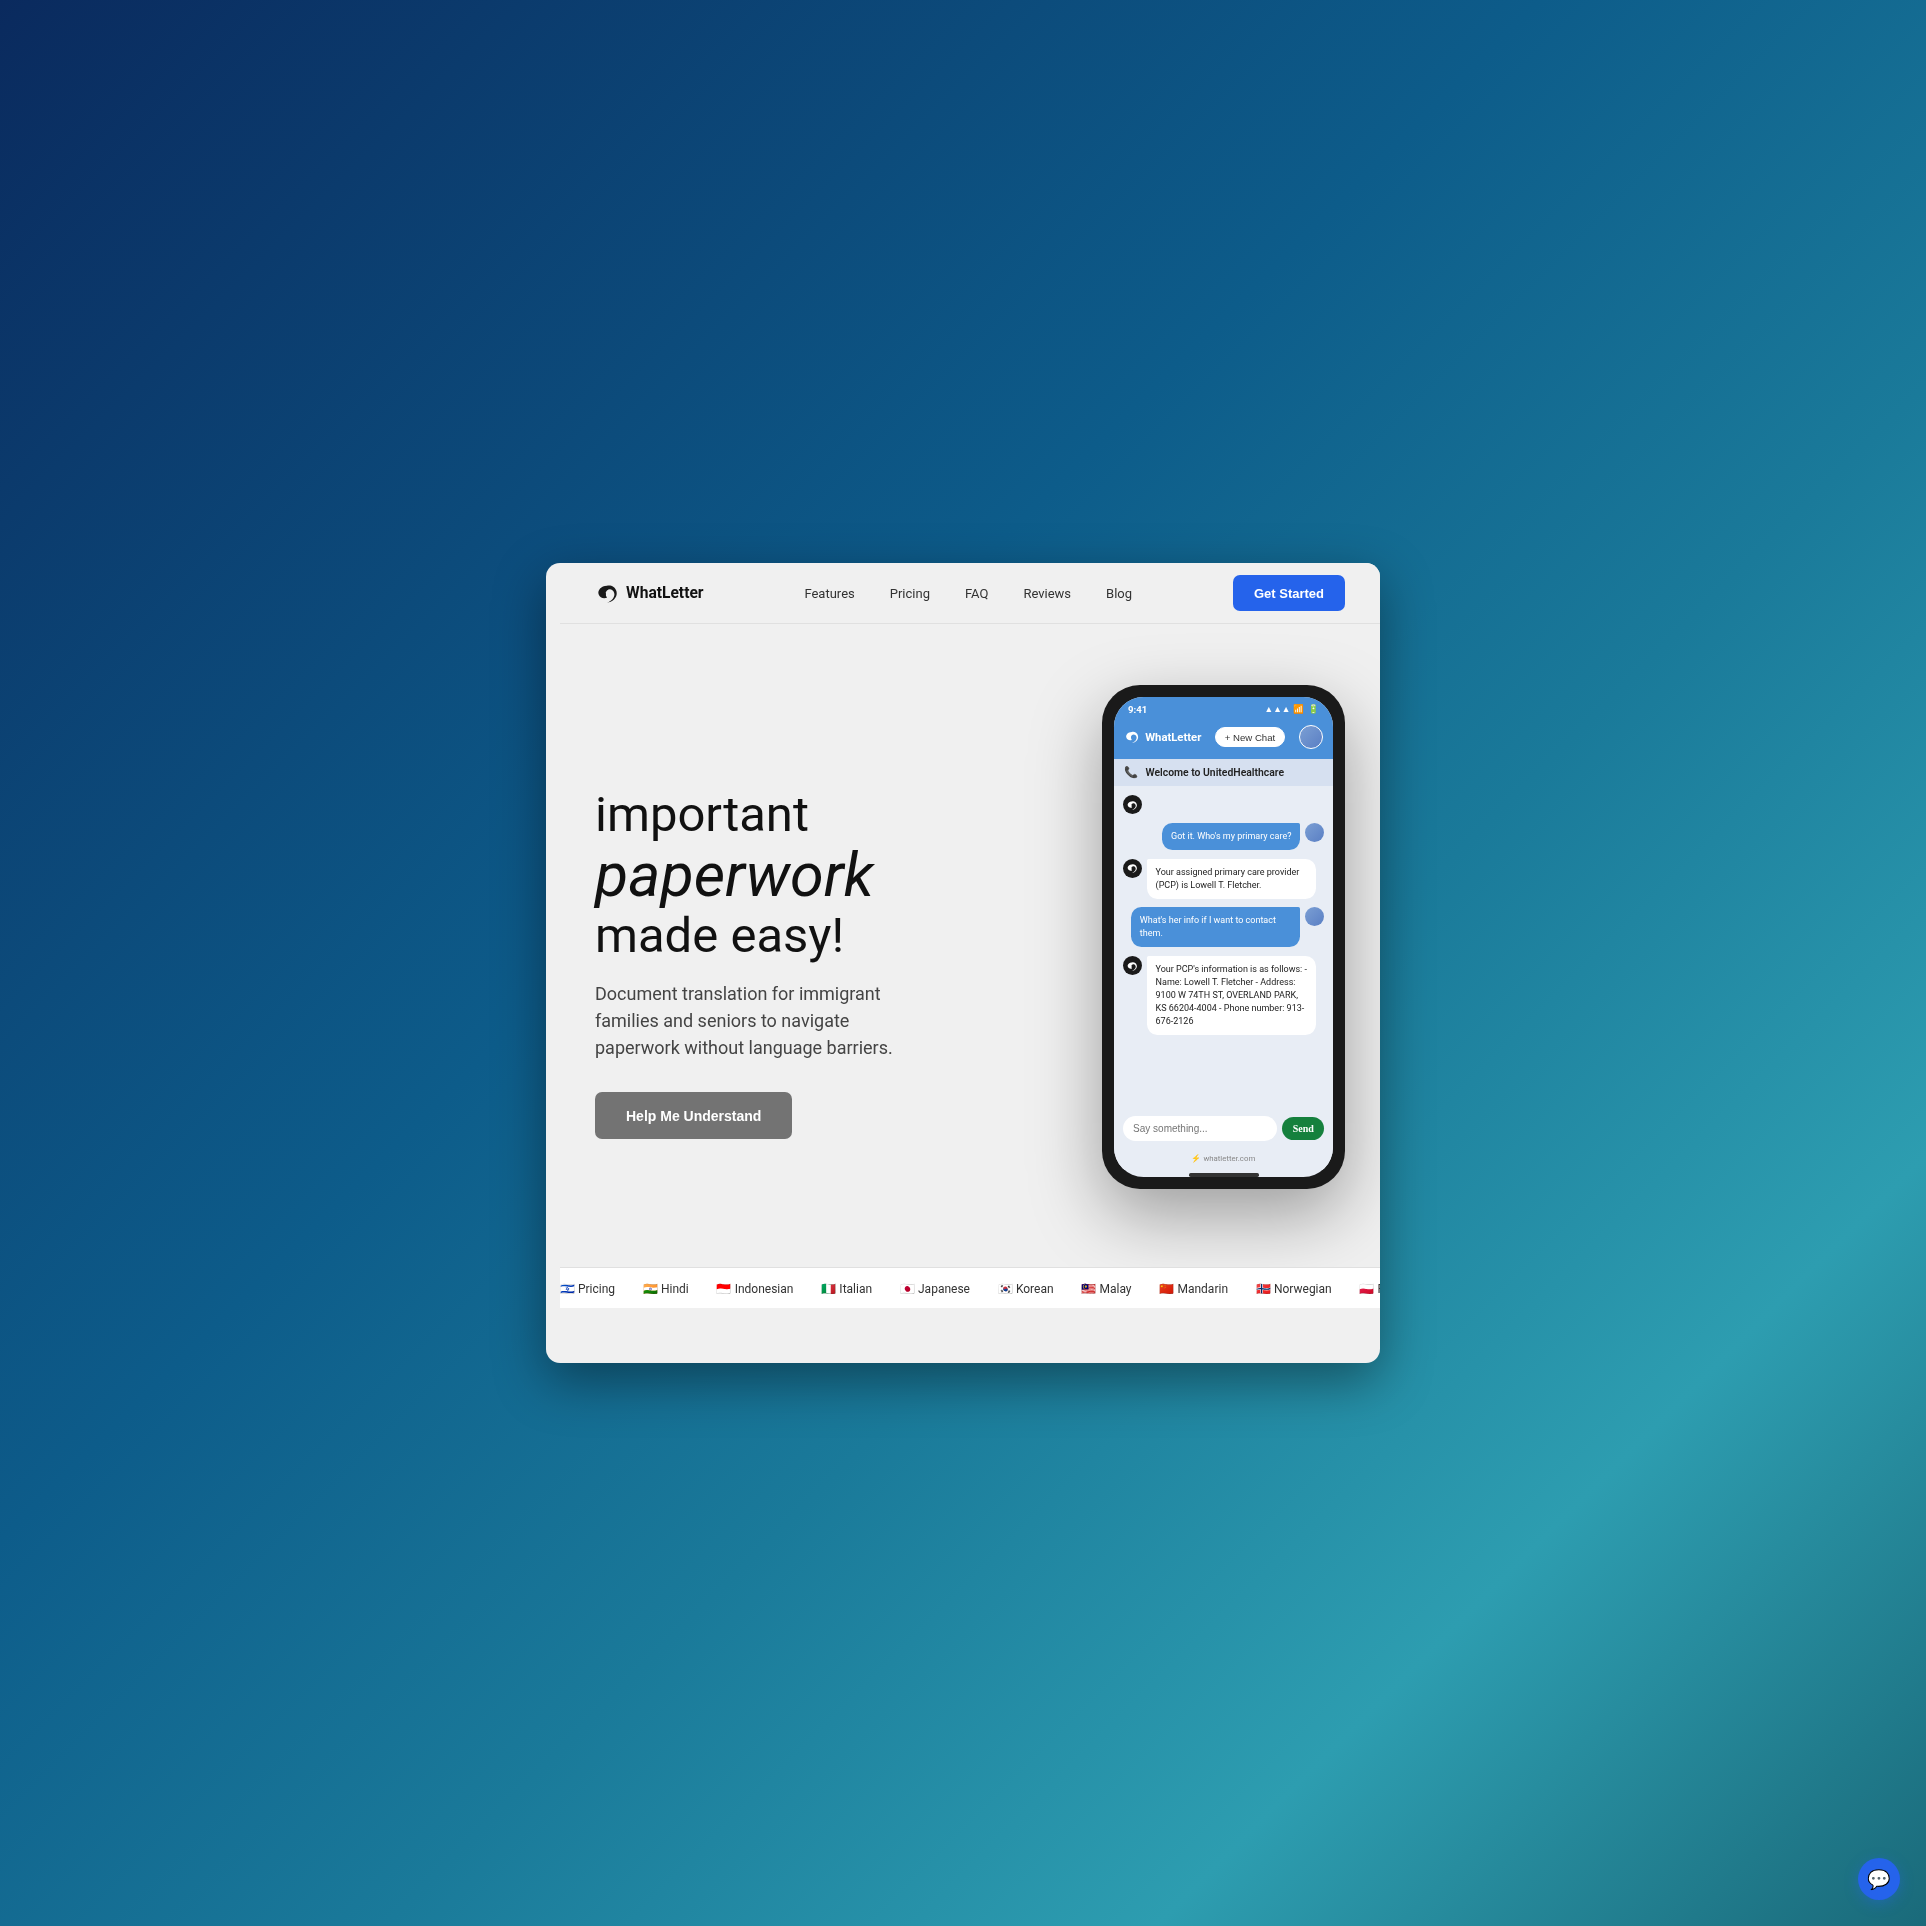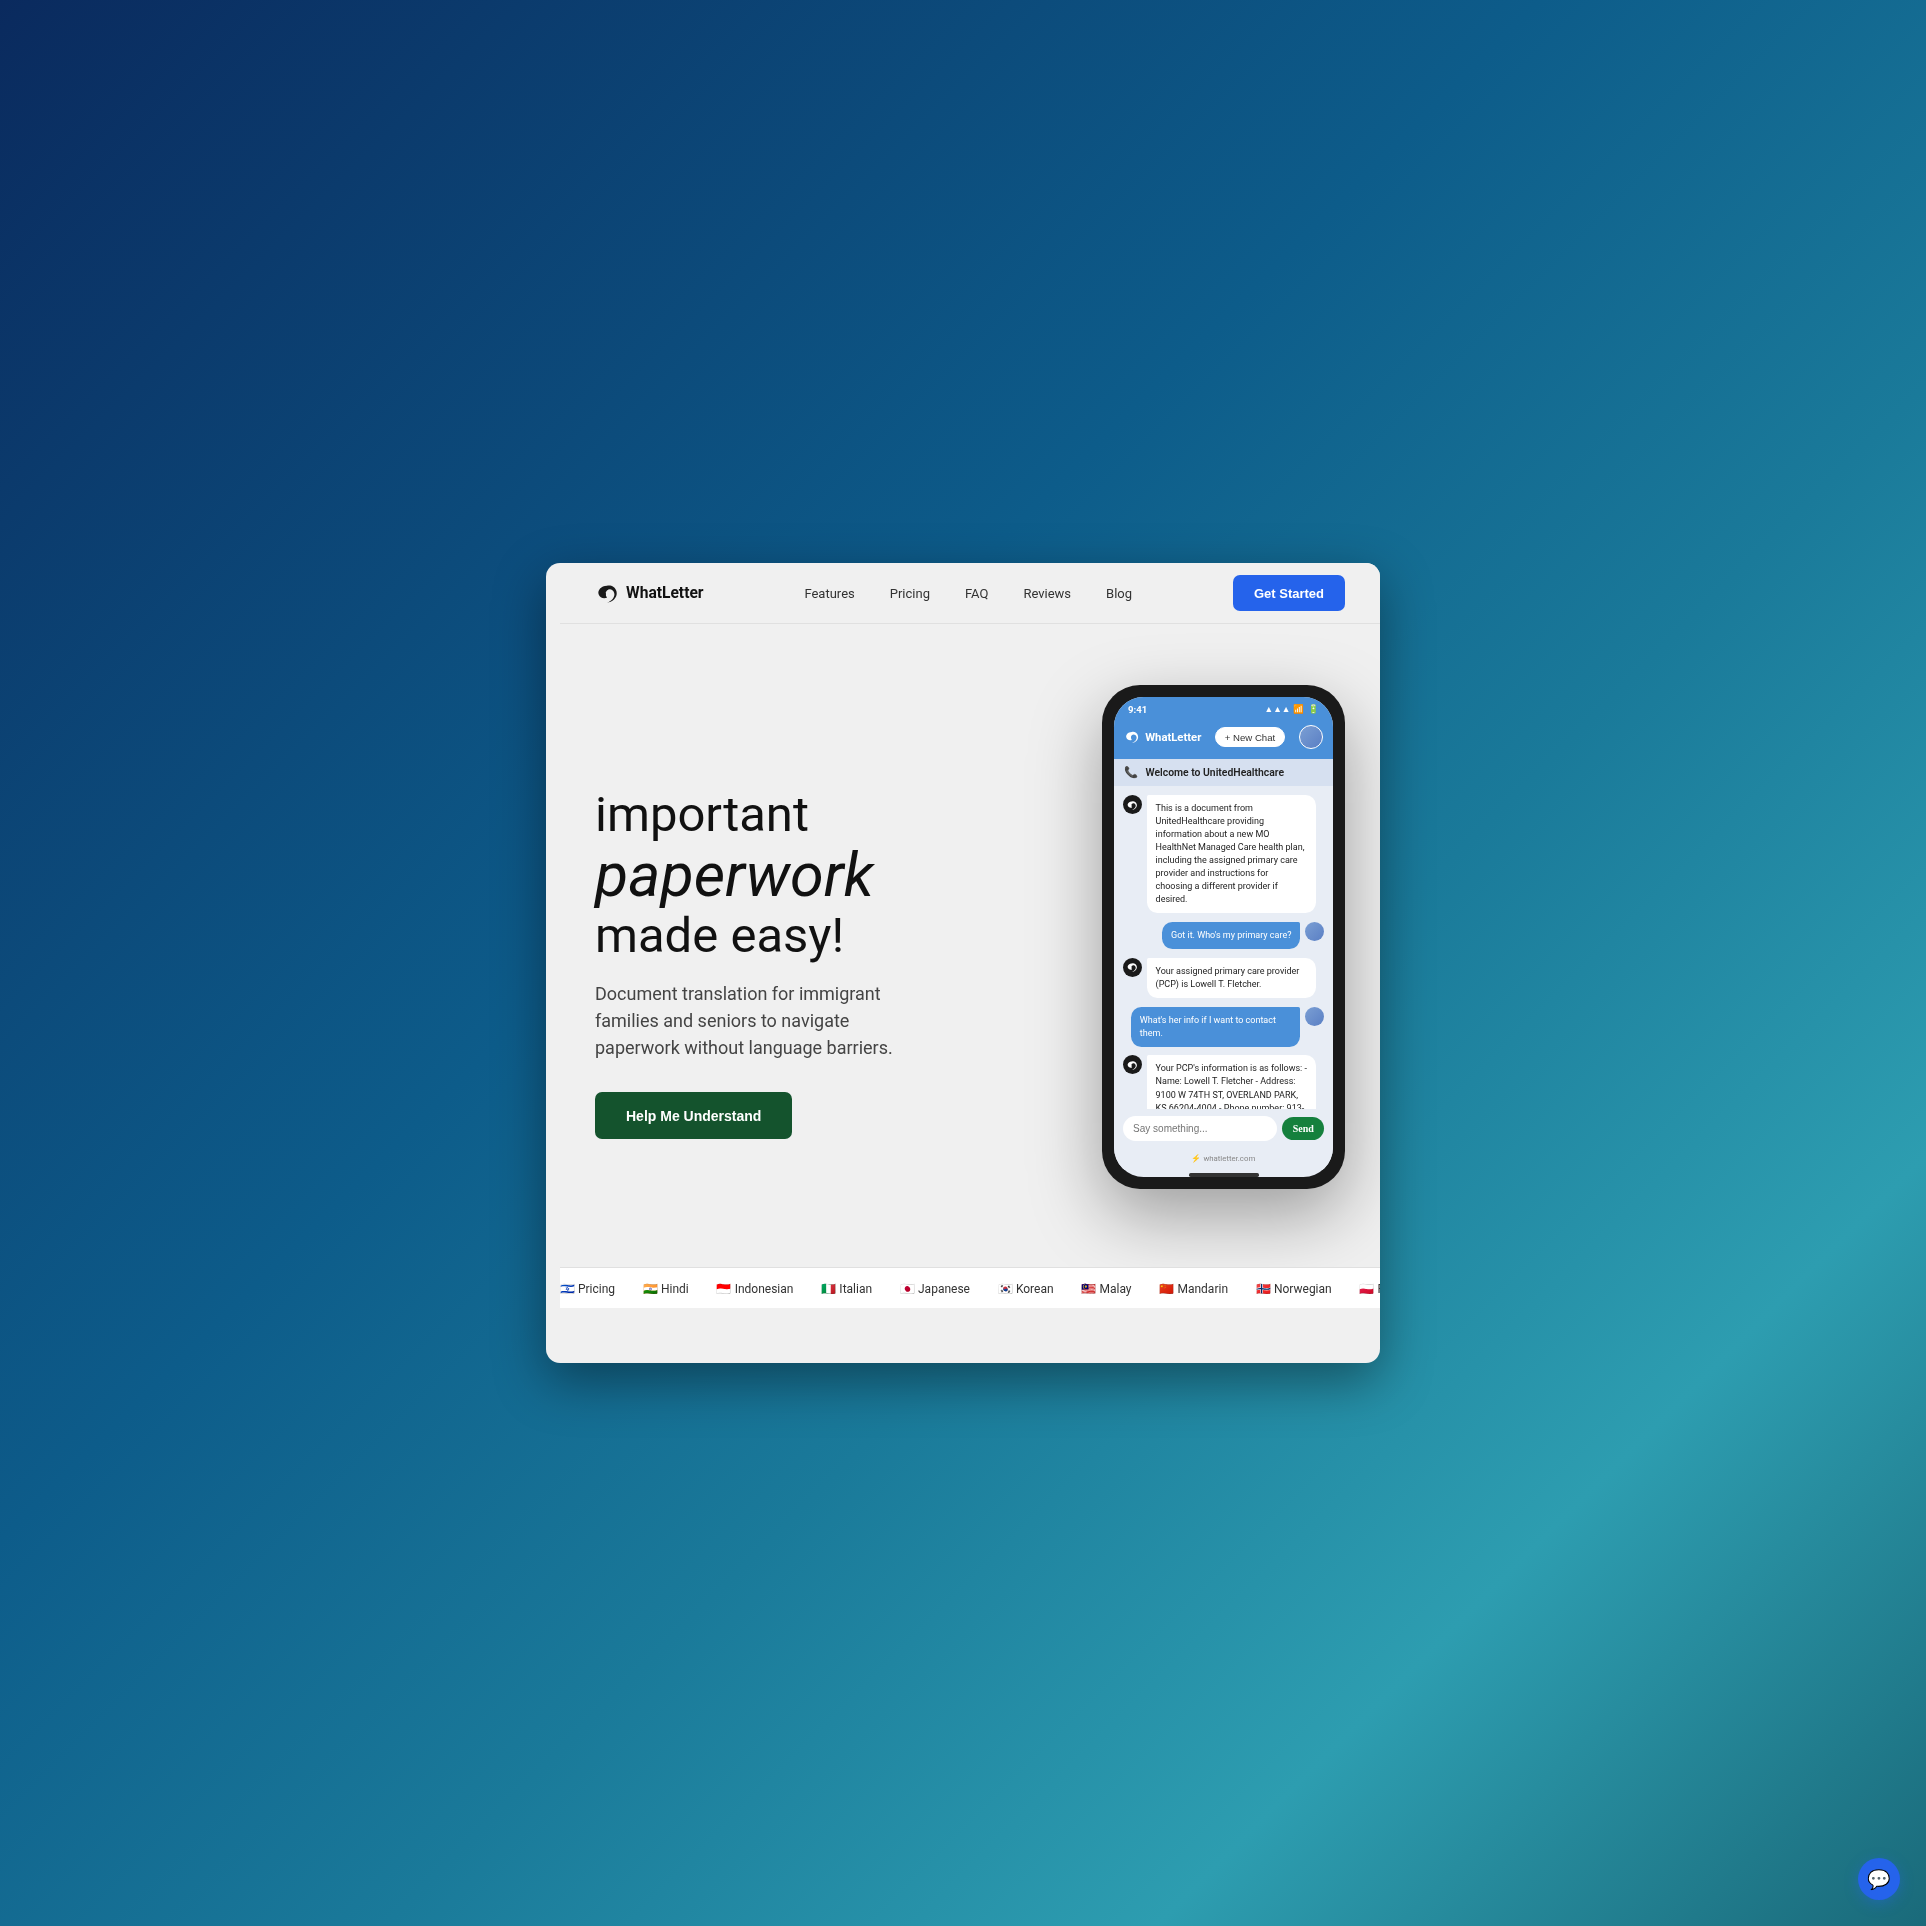--- a/index.html
+++ b/index.html
@@ -95,21 +95,21 @@
     }
     .hero-subtitle {
       font-size: 18px;
       color: #444;
       margin-top: 17.4px;
       line-height: 1.5;
       max-width: 330px;
     }
     .hero-btn {
       margin-top: 31px;
-      background: #14532d;
+      background: #737373;
       color: white;
       border: none;
       padding: 15.6px 31px;
       border-radius: 7px;
       font-size: 14px;
       font-weight: 600;
       cursor: pointer;
     }
     
     .phone-container {
@@ -409,21 +409,20 @@
           </div>
 
           <div class="chat-area" id="chat-area">
           <div class="msg-row bot">
                 <div class="msg-avatar bot">
                   <svg width="12" height="12" viewBox="0 0 40 40">
                     <path fill="white" d="M20 8 C10 8, 4 16, 6 22 C8 28, 14 30, 20 28 C18 24, 16 20, 20 16 C24 12, 30 14, 32 20 C34 26, 28 34, 20 36 C28 36, 38 28, 36 18 C34 8, 24 6, 20 8Z"></path>
                     <path fill="white" d="M18 20 L8 14 C12 18, 14 22, 18 24Z"></path>
                   </svg>
                 </div>
-                <div class="msg-bubble bot">This is a document from UnitedHealthcare providing information about a new MO HealthNet Managed Care health plan, including the assigned primary care provider and instructions for choosing a different provider if desired.</div>
               </div>
               <div class="msg-row user">
                 <div class="msg-bubble user">Got it. Who's my primary care?</div>
                 <div class="msg-avatar user-av"></div>
               </div>
               <div class="msg-row bot">
                 <div class="msg-avatar bot">
                   <svg width="12" height="12" viewBox="0 0 40 40">
                     <path fill="white" d="M20 8 C10 8, 4 16, 6 22 C8 28, 14 30, 20 28 C18 24, 16 20, 20 16 C24 12, 30 14, 32 20 C34 26, 28 34, 20 36 C28 36, 38 28, 36 18 C34 8, 24 6, 20 8Z"></path>
                     <path fill="white" d="M18 20 L8 14 C12 18, 14 22, 18 24Z"></path>

